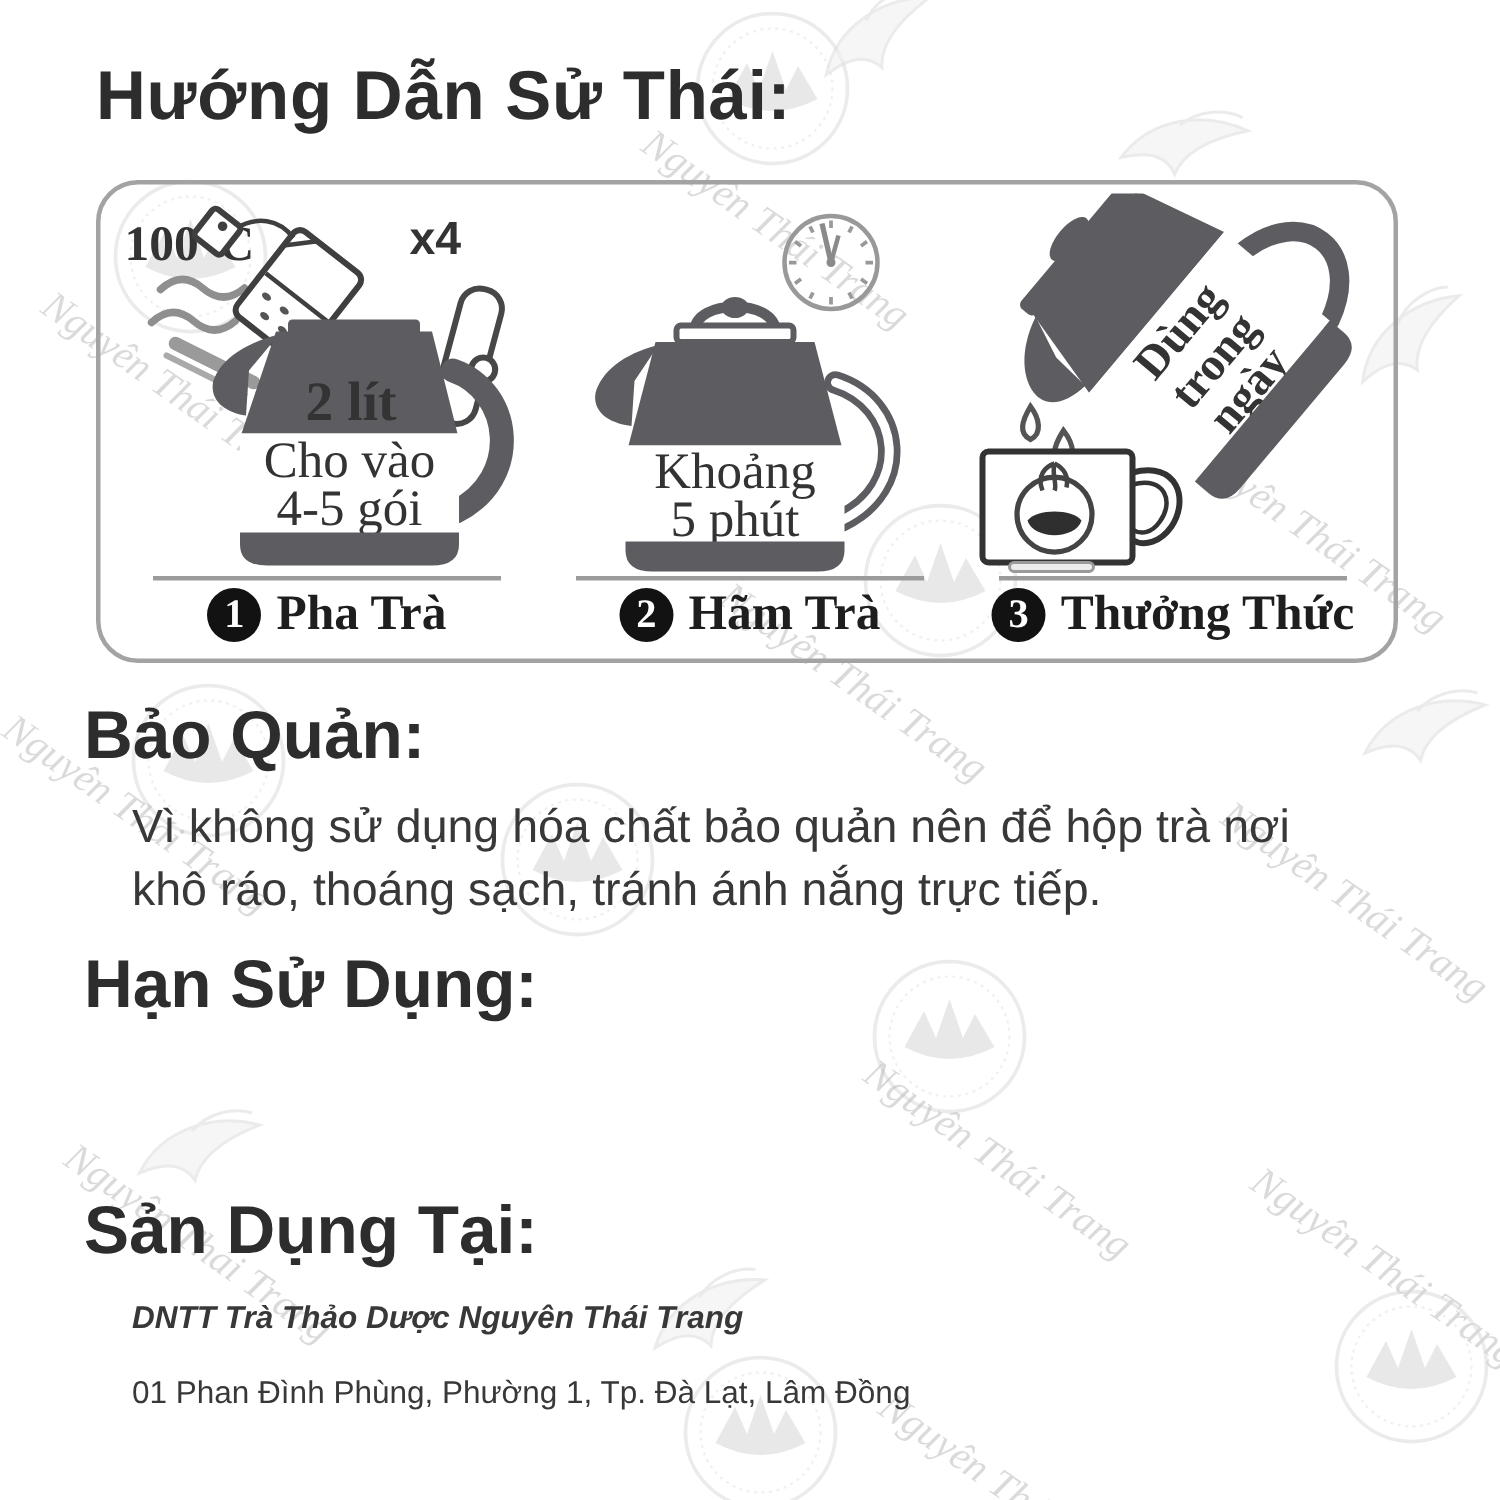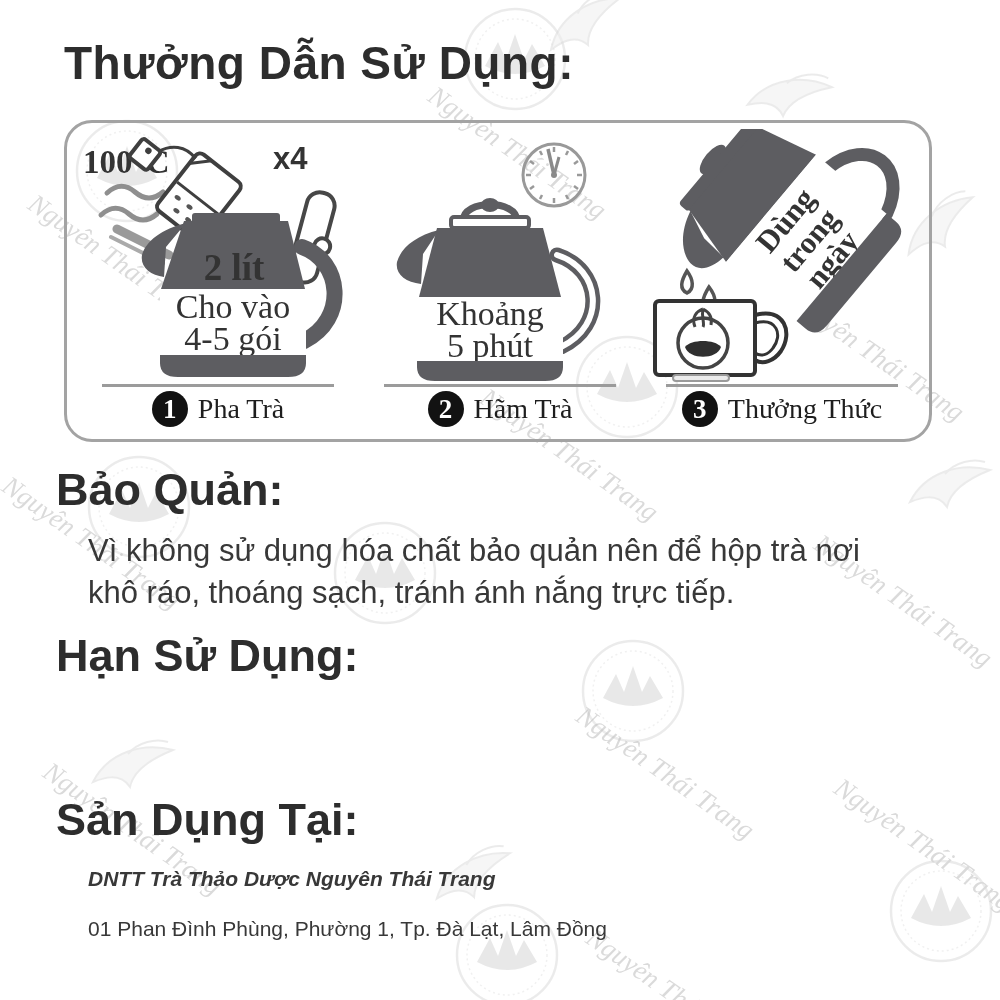--- a/index.html
+++ b/index.html
@@ -32,21 +32,21 @@
   .step{width:282px;display:flex;flex-direction:column;align-items:center;}
   .step svg{display:block;}
   .step-divider{width:82%;border-top:3px solid #9b9b9b;margin:1px auto 4px auto;}
   .step-caption{display:flex;align-items:center;justify-content:center;gap:10px;}
   .step-num{
     width:36px;height:36px;border-radius:50%;background:#121212;color:#fff;
     font-family:"Liberation Serif",serif;font-weight:bold;font-size:27px;
     display:flex;align-items:center;justify-content:center;line-height:1;
   }
   .step-label{
-    font-family:"Liberation Serif",serif;font-weight:normal;font-size:28px;color:#1e1e1e;
+    font-family:"Liberation Serif",serif;font-weight:bold;font-size:33px;color:#1e1e1e;
   }
   .section-heading{
     position:absolute;left:56px;margin:0;
     font-size:45px;font-weight:bold;color:#2d2d2d;
   }
   .body-text{
     position:absolute;left:84px;margin:4px;
     font-size:31px;color:#383838;line-height:42px;
   }
   #storage-text{top:526px;width:800px;}
@@ -132,21 +132,21 @@
     <div class="wm" style="left: 452px; top: 900px;"><svg width="110" height="110" viewBox="0 0 110 110" opacity="0.5">
         <circle cx="55" cy="55" r="50" fill="none" stroke="#d9d9d9" stroke-width="2.5"></circle>
         <circle cx="55" cy="55" r="40" fill="none" stroke="#e2e2e2" stroke-width="1.5" stroke-dasharray="2 3"></circle>
         <path d="M25,62 L38,38 L46,56 L55,30 L64,56 L72,40 L85,62 Q55,78 25,62 Z" fill="#d2d2d2"></path>
       </svg></div>
     <div class="wm wm-text" style="left: 598px; top: 922px;">Nguyên Thái Trang</div>
   </div>
 
 <div id="content">
 
-  <h1 class="page-title">Thưởng Dẫn Sử Dụng:</h1>
+  <h1 class="page-title">Hướng Dẫn Sử Thái:</h1>
 
   <div class="instruction-box">
 
     <div class="step">
       <svg width="282" height="254" viewBox="0 0 282 254">
 
         <text class="serif" x="6" y="44" font-size="33" font-weight="bold" fill="#3a3a3a">100°C</text>
 
         <g fill="none" stroke="#8f8f8f" stroke-width="5" stroke-linecap="round">
           <path d="M30,64 q14,-13 28,-1 q14,12 28,0"></path>

